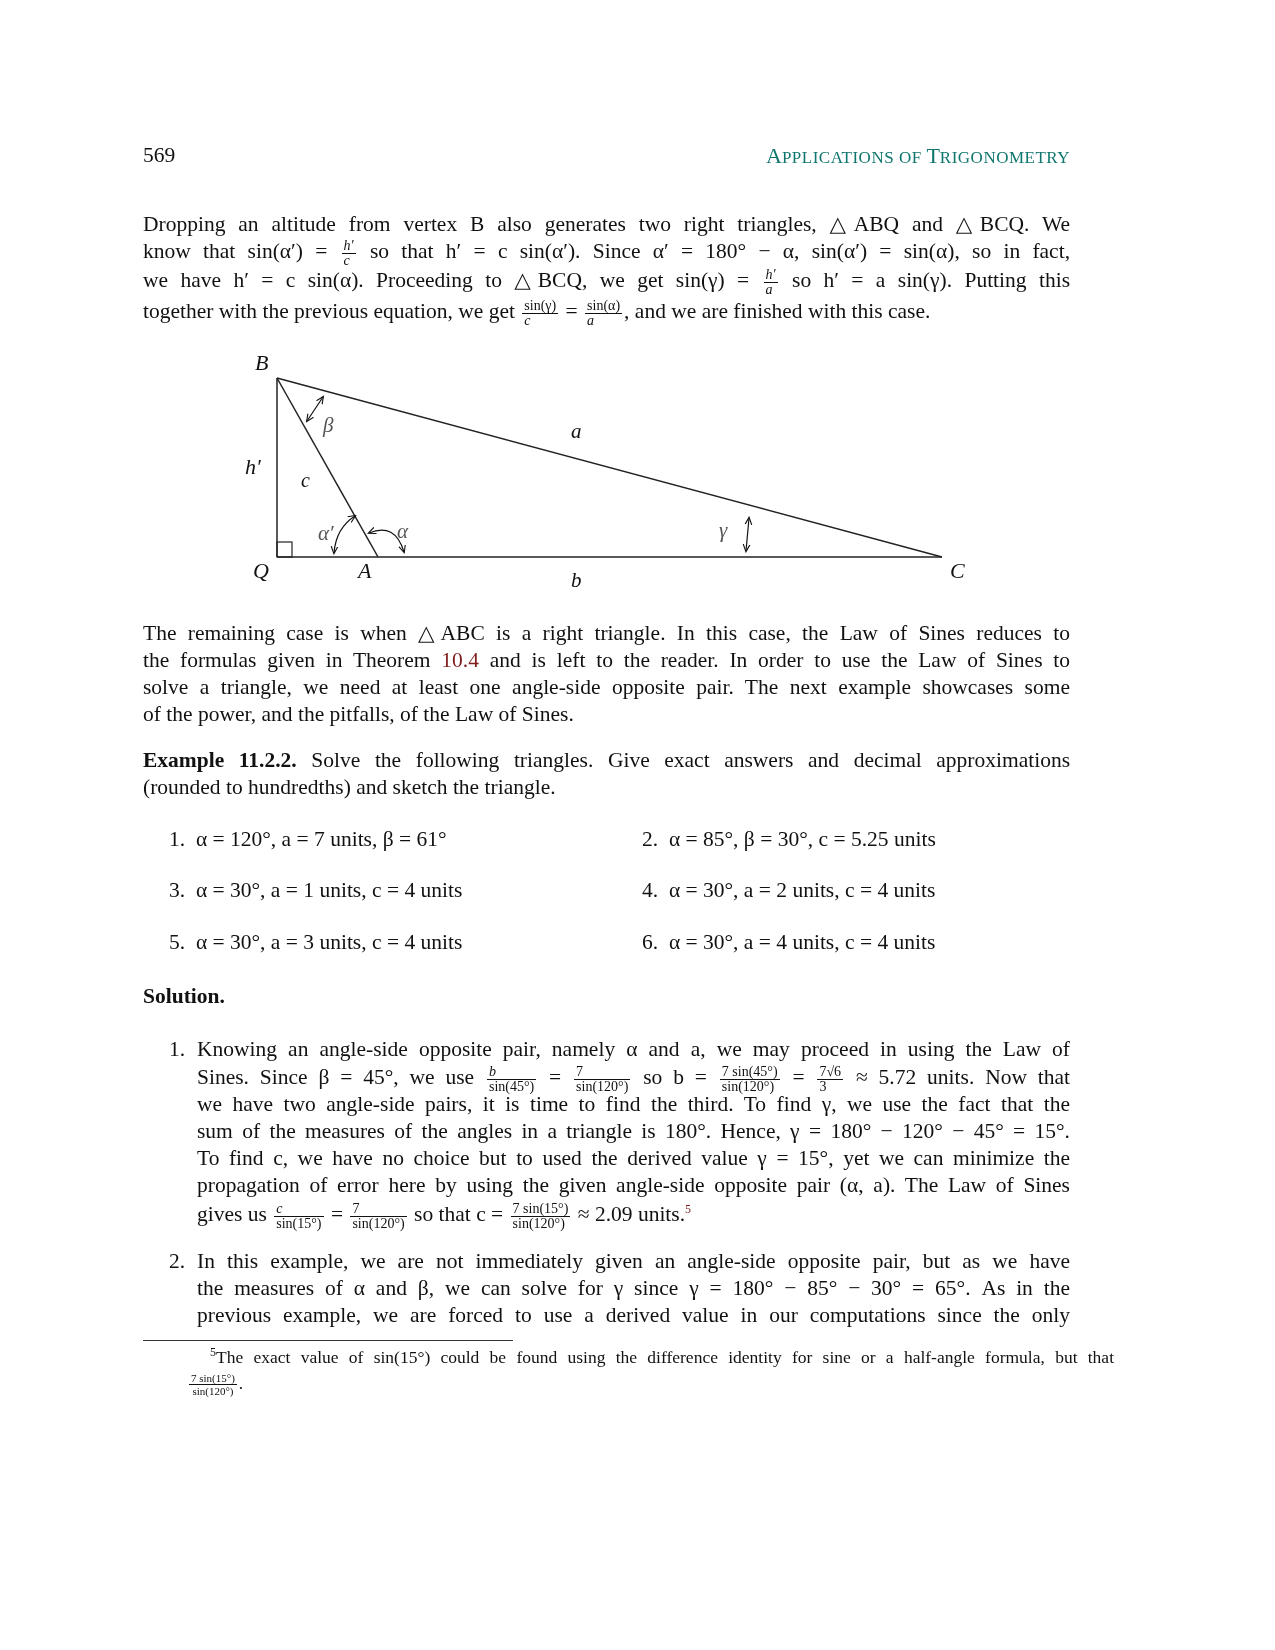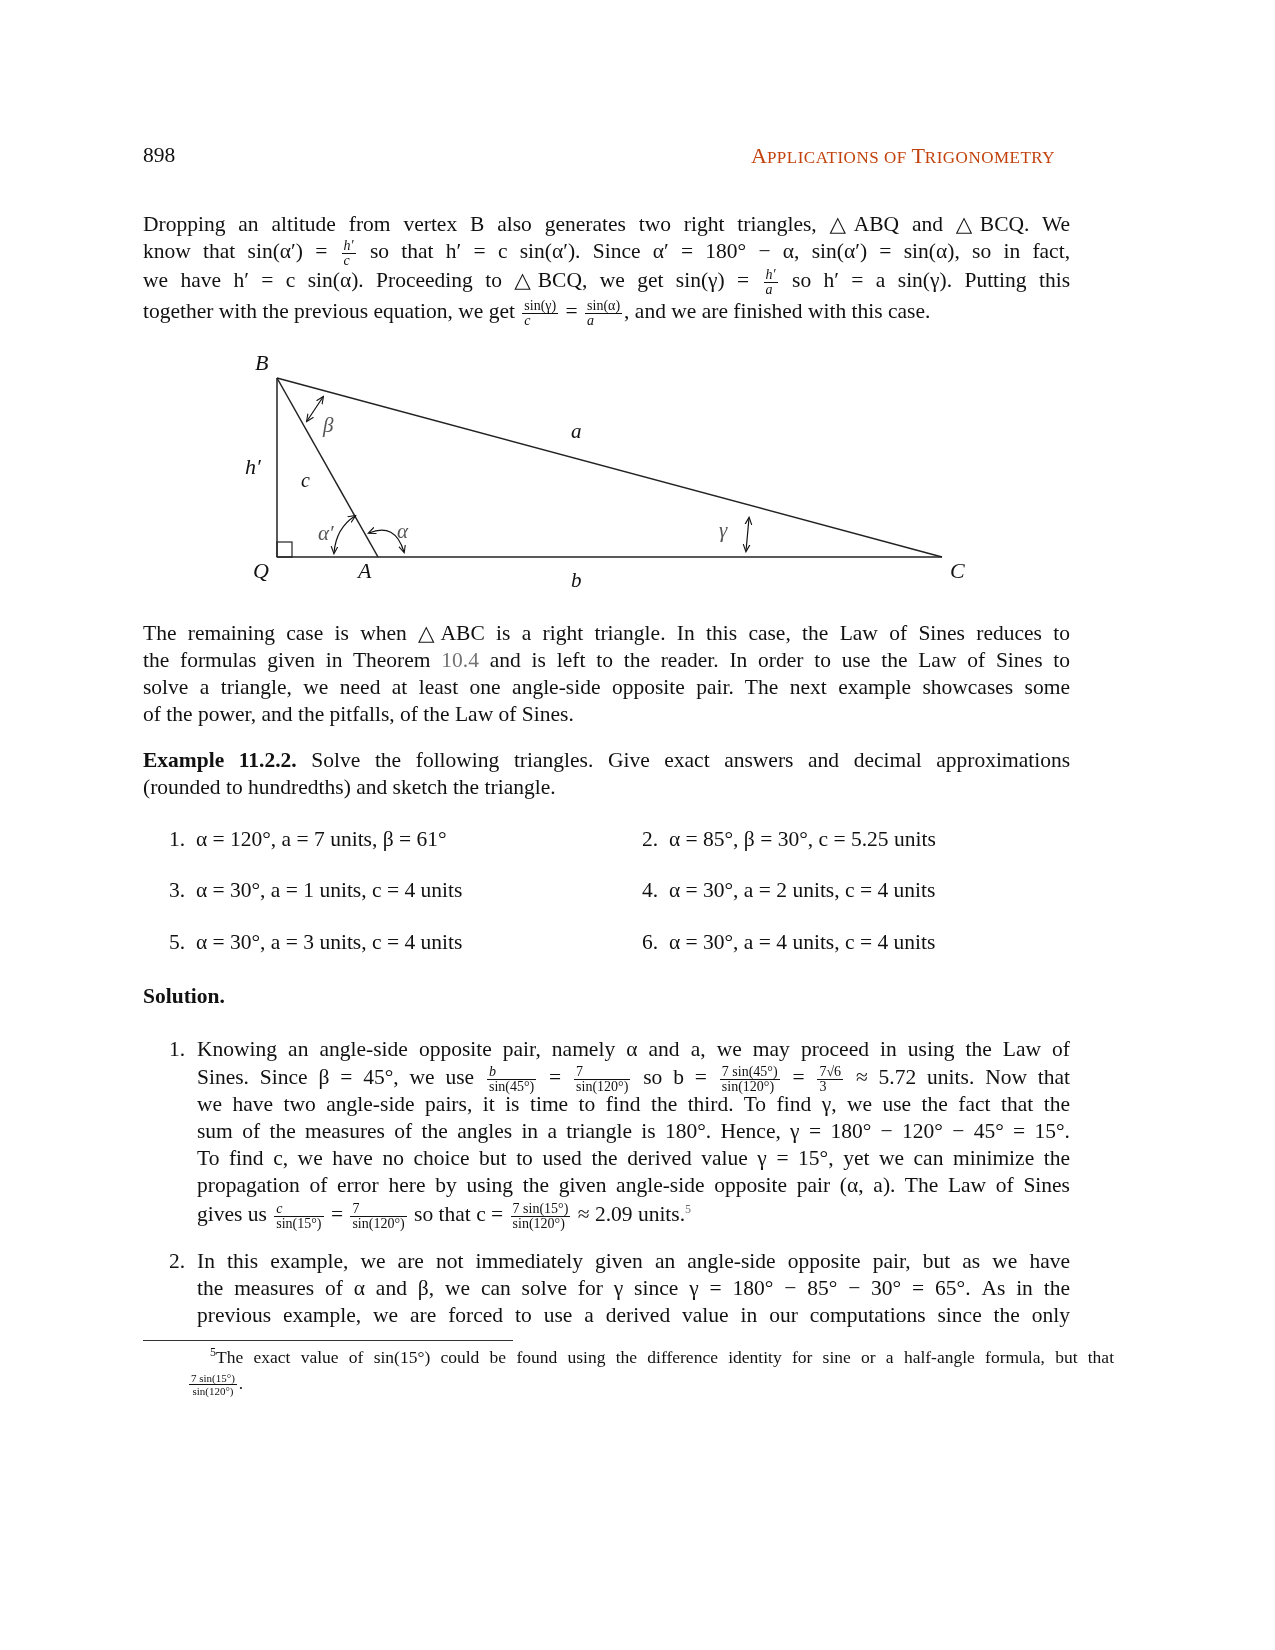--- a/index.html
+++ b/index.html
@@ -6,39 +6,39 @@
   body { width: 1275px; height: 1650px; position: relative; overflow: hidden;
          font-family: "DejaVu Serif", "Liberation Serif", serif; color: #111; }
   .page { position: absolute; left: 0; top: 0; width: 1275px; height: 1650px; }
   .abs { position: absolute; }
   .serif { font-family: "Liberation Serif", "DejaVu Serif", serif; }
   .txt { font-family: "Liberation Serif", "DejaVu Serif", serif; font-size: 21.5px; line-height: 27px; color: #111; }
   .just { text-align: justify; text-align-last: justify; }
   .noj { text-align: left; text-align-last: left; }
   .i { font-style: italic; }
   .b { font-weight: bold; }
-  .link { color: #737373; }
+  .link { color: #7f1d1d; }
   .sc-big { font-size: 22px; }
   .sc-small { font-size: 17px; letter-spacing: 0.5px; }
   .frac { display: inline-block; vertical-align: middle; text-align: center; font-size: 14px; line-height: 14px; margin: 0 2px; }
   .frac .num { display: block; padding: 0 2px; border-bottom: 1px solid #111; }
   .frac .den { display: block; padding: 0 2px; }
   .line { position: absolute; left: 143px; width: 927px; white-space: nowrap; }
   .sol-line { position: absolute; left: 197px; width: 873px; white-space: nowrap; }
   .fn { font-family: "Liberation Serif", "DejaVu Serif", serif; font-size: 17.5px; line-height: 22px; margin-left: 44px; }
   sup.fnm { font-size: 12px; vertical-align: super; line-height: 0; }
   svg text { font-family: "Liberation Serif", "DejaVu Serif", serif; }
 </style>
 </head>
 <body>
 
 <div class="page">
 
-  <div class="abs txt" style="left:143px; top:142px;">898</div>
-  <div class="abs serif" style="right:220px; top:143px; font-size:21px; color:#c2410c;">
+  <div class="abs txt" style="left:143px; top:142px;">569</div>
+  <div class="abs serif" style="right:205px; top:143px; font-size:21px; color:#0f766e;">
     <span class="sc-big">A</span><span class="sc-small">PPLICATIONS OF </span><span class="sc-big">T</span><span class="sc-small">RIGONOMETRY</span>
   </div>
 
   <div>
     <div class="line txt just" style="top:211px;">Dropping an altitude from vertex B also generates two right triangles, △ABQ and △BCQ. We</div>
     <div class="line txt just" style="top:238px;">
       <span>know that sin(α′) =</span>
       <span class="frac"><span class="num i">h′</span><span class="den i">c</span></span>
       <span>so that h′ = c sin(α′). Since α′ = 180° − α, sin(α′) = sin(α), so in fact,</span>
     </div>

